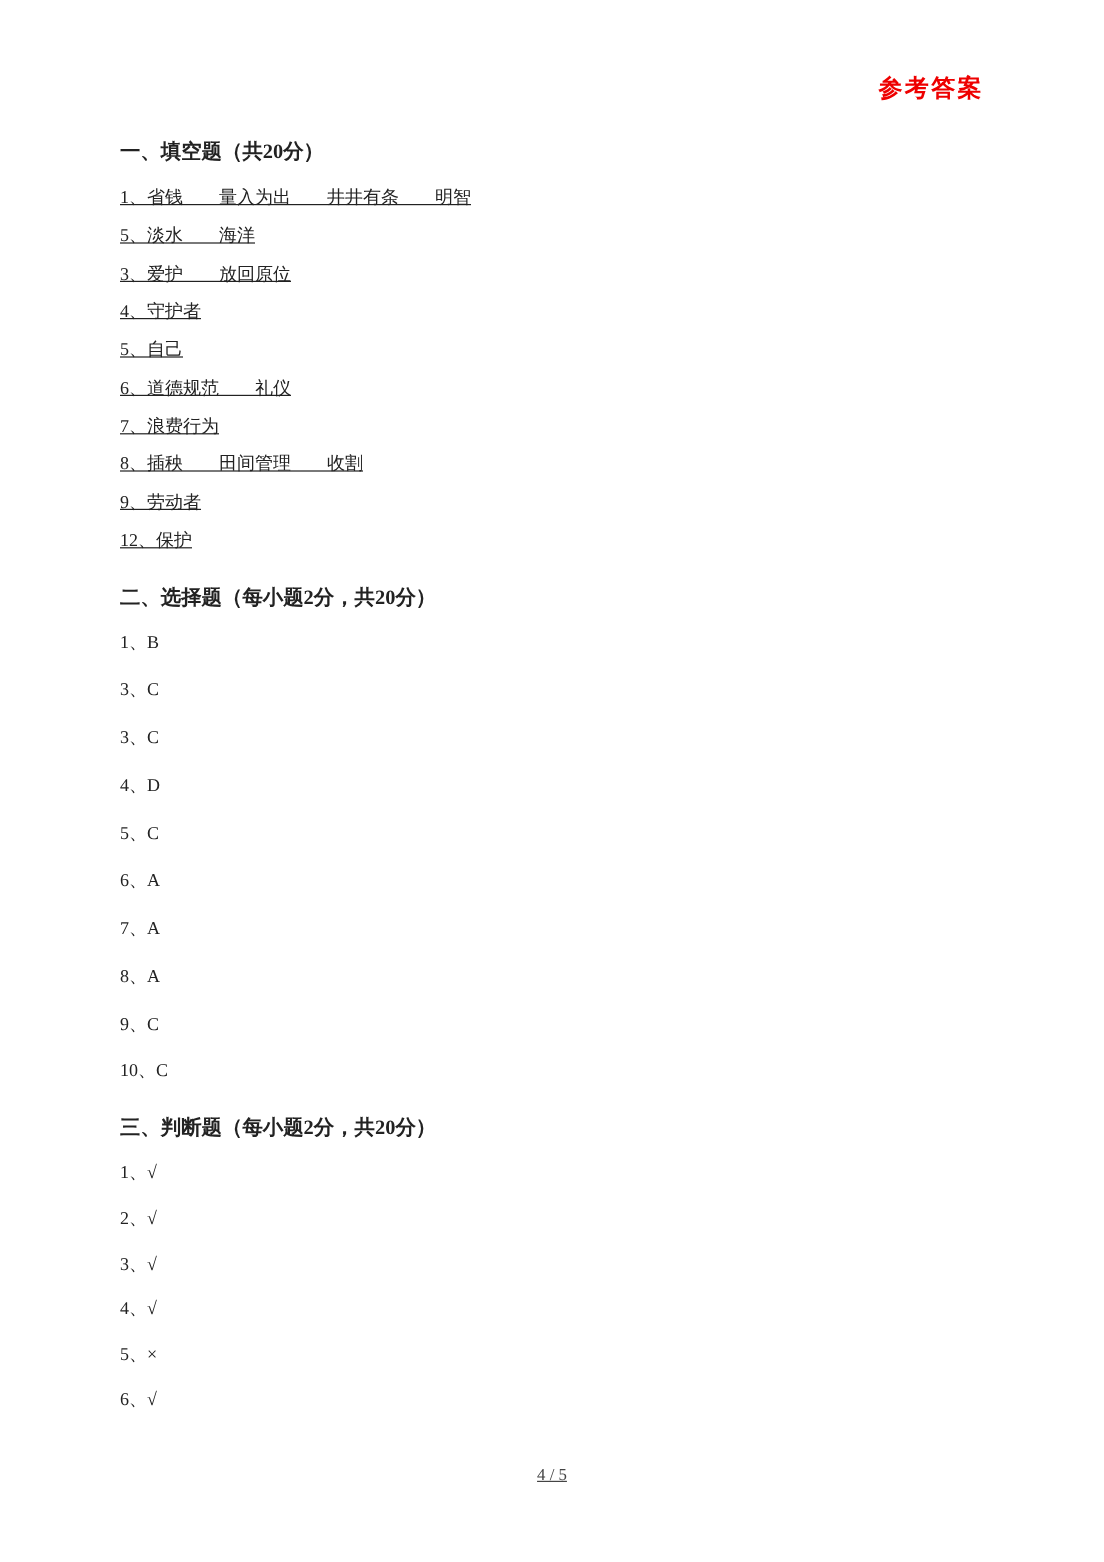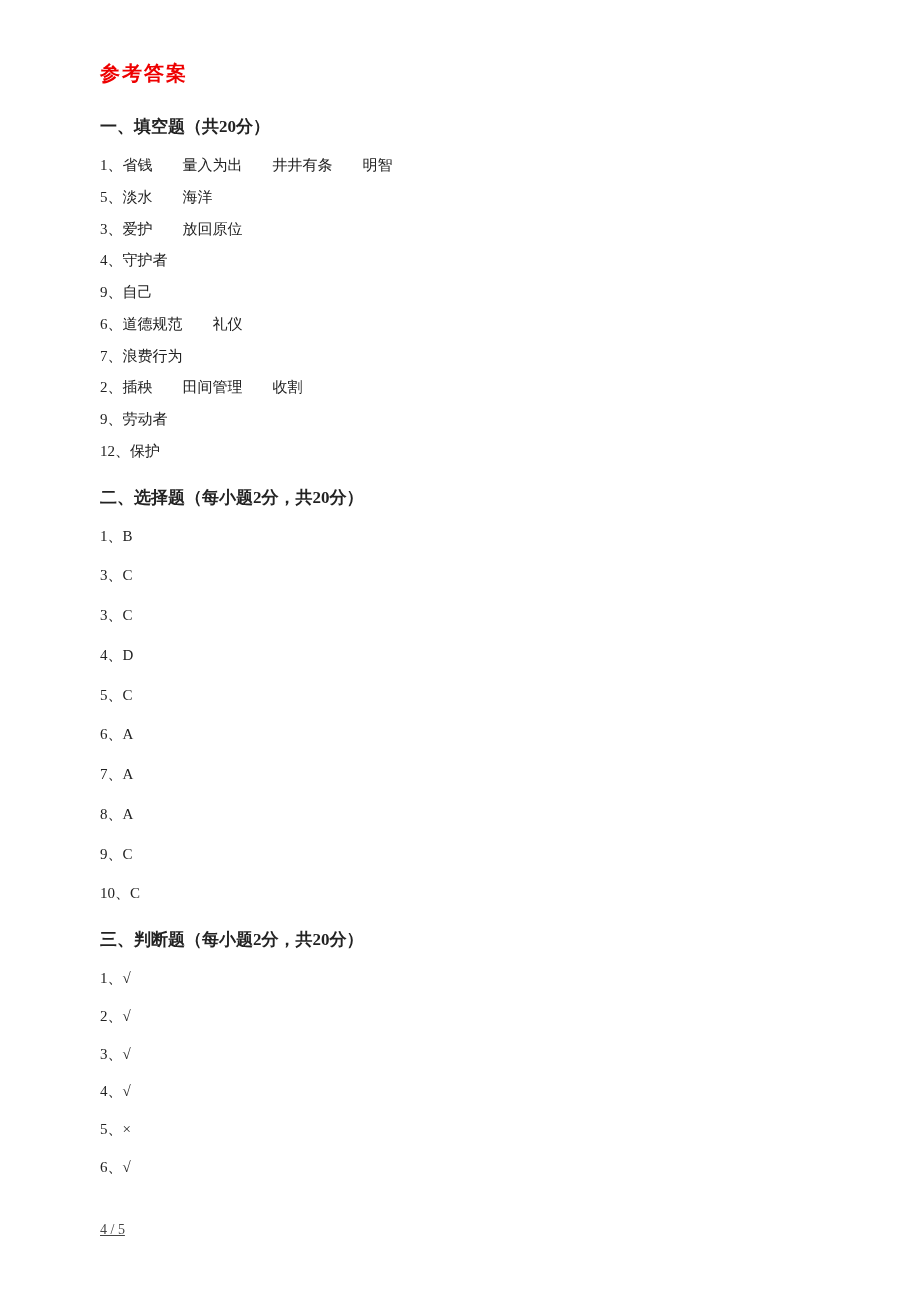--- a/index.html
+++ b/index.html
@@ -12,77 +12,79 @@
       background: #fff;
       font-family: "SimSun", "宋体", serif;
       font-size: 15px;
       color: #222;
       width: 920px;
       min-height: 1302px;
       padding: 60px 100px 60px 100px;
     }
 
     .page-title {
-      text-align: left;
+      text-align: right;
       color: #e00;
       font-size: 20px;
       font-weight: bold;
       margin-bottom: 28px;
       letter-spacing: 2px;
     }
 
     .section-heading {
       font-size: 17px;
       font-weight: bold;
       margin-bottom: 14px;
     }
 
     .answer-line {
       margin-bottom: 4px;
       line-height: 1.85;
+      text-decoration: underline;
     }
 
     .section-block {
       margin-bottom: 20px;
     }
 
     .choice-item {
       margin-bottom: 12px;
       line-height: 1.85;
     }
 
     .judge-item {
       margin-bottom: 10px;
       line-height: 1.85;
     }
 
     .page-footer {
+      text-align: center;
       margin-top: 40px;
       color: #444;
       font-size: 14px;
       text-decoration: underline;
     }
   </style>
 </head>
 <body>
 
 <div class="page-title">参考答案</div>
 
 <div class="section-block">
   <div class="section-heading">一、填空题（共20分）</div>
 
   <div id="fill-blank-answers">
       <div class="answer-line">1、省钱　　量入为出　　井井有条　　明智</div>
       <div class="answer-line">5、淡水　　海洋</div>
       <div class="answer-line">3、爱护　　放回原位</div>
       <div class="answer-line">4、守护者</div>
-      <div class="answer-line">9、自己</div>
+      <div class="answer-line">5、自己</div>
       <div class="answer-line">6、道德规范　　礼仪</div>
       <div class="answer-line">7、浪费行为</div>
-      <div class="answer-line">2、插秧　　田间管理　　收割</div>
+      <div class="answer-line">8、插秧　　田间管理　　收割</div>
       <div class="answer-line">9、劳动者</div>
       <div class="answer-line">12、保护</div>
     </div>
 </div>
 
 <div class="section-block">
   <div class="section-heading">二、选择题（每小题2分，共20分）</div>
 
   <div id="choice-answers">
       <div class="choice-item">1、B</div>

